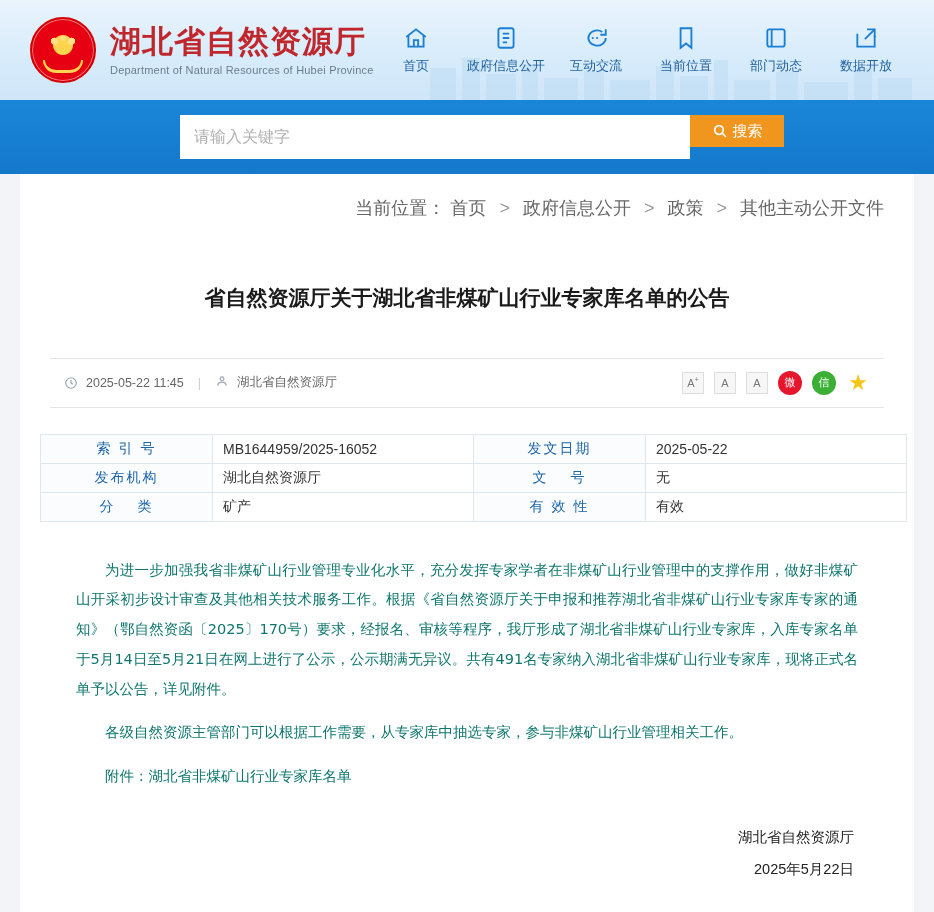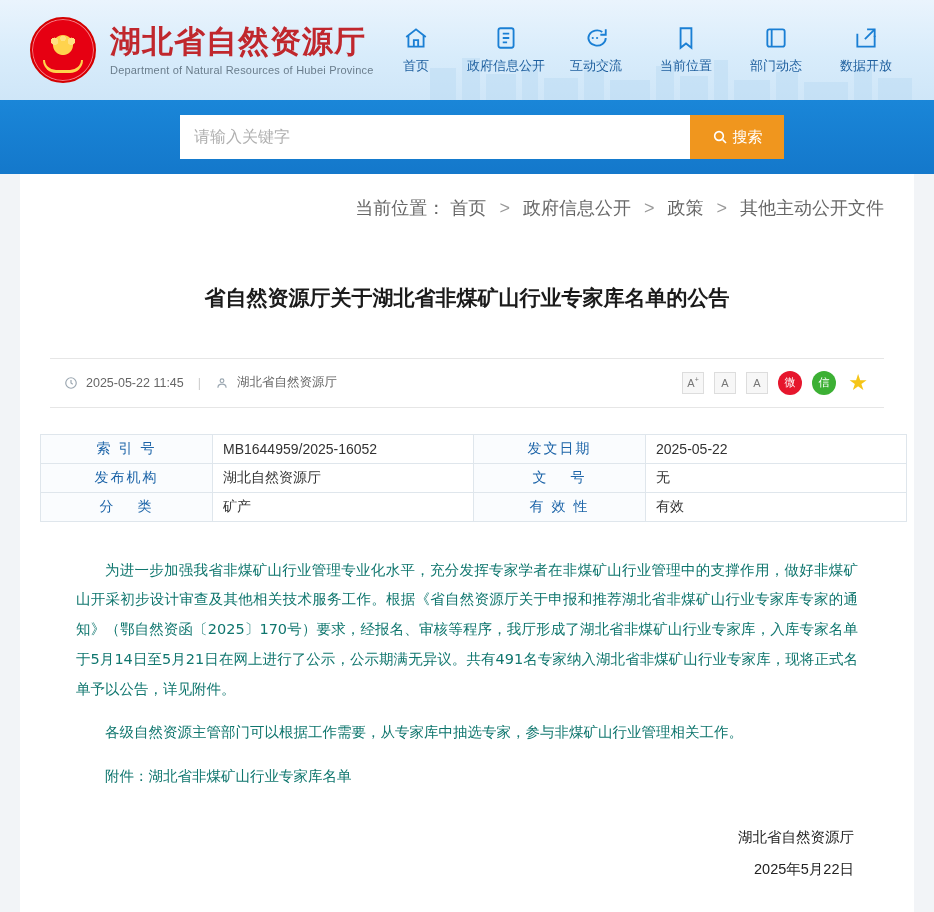--- a/index.html
+++ b/index.html
@@ -88,21 +88,21 @@
   .search-wrap { display: flex; margin-left: 180px; }
   .search-input {
     width: 510px; height: 44px;
     border: none; outline: none;
     padding: 0 14px;
     font-size: 16px; color: #333;
     background: #fff;
   }
   .search-input::placeholder { color: #b0b0b0; }
   .search-btn {
-    width: 94px; height: 44px;
+    width: 94px; height: 32px;
     background: #f0961e;
     border: none; cursor: pointer;
     color: #fff; font-size: 15px;
     display: flex; align-items: center; justify-content: center; gap: 5px;
   }
   .search-btn svg { width: 16px; height: 16px; }
 
   
   .page {
     background: #f2f4f7;
@@ -131,21 +131,21 @@
     line-height: 1.5;
   }
   .meta-row {
     display: flex; align-items: center;
     border-top: 1px solid #e6e6e6;
     border-bottom: 1px solid #e6e6e6;
     margin: 0 10px;
     padding: 12px 14px;
     font-size: 12.5px; color: #666;
   }
-  .meta-left { display: flex; align-items: center; gap: 8px; }
+  .meta-left { display: flex; gap: 8px; }
   .meta-sep { color: #ccc; margin: 0 14px; }
   .meta-ico { width: 14px; height: 14px; color: #9aa6b0; }
   .meta-ico svg { display: block; width: 14px; height: 14px; }
   .meta-right { margin-left: auto; display: flex; align-items: center; gap: 10px; }
   .fsize {
     width: 22px; height: 22px;
     border: 1px solid #ddd; background: #f7f7f7;
     color: #777; font-size: 11px;
     display: flex; align-items: center; justify-content: center;
     cursor: pointer; position: relative;

